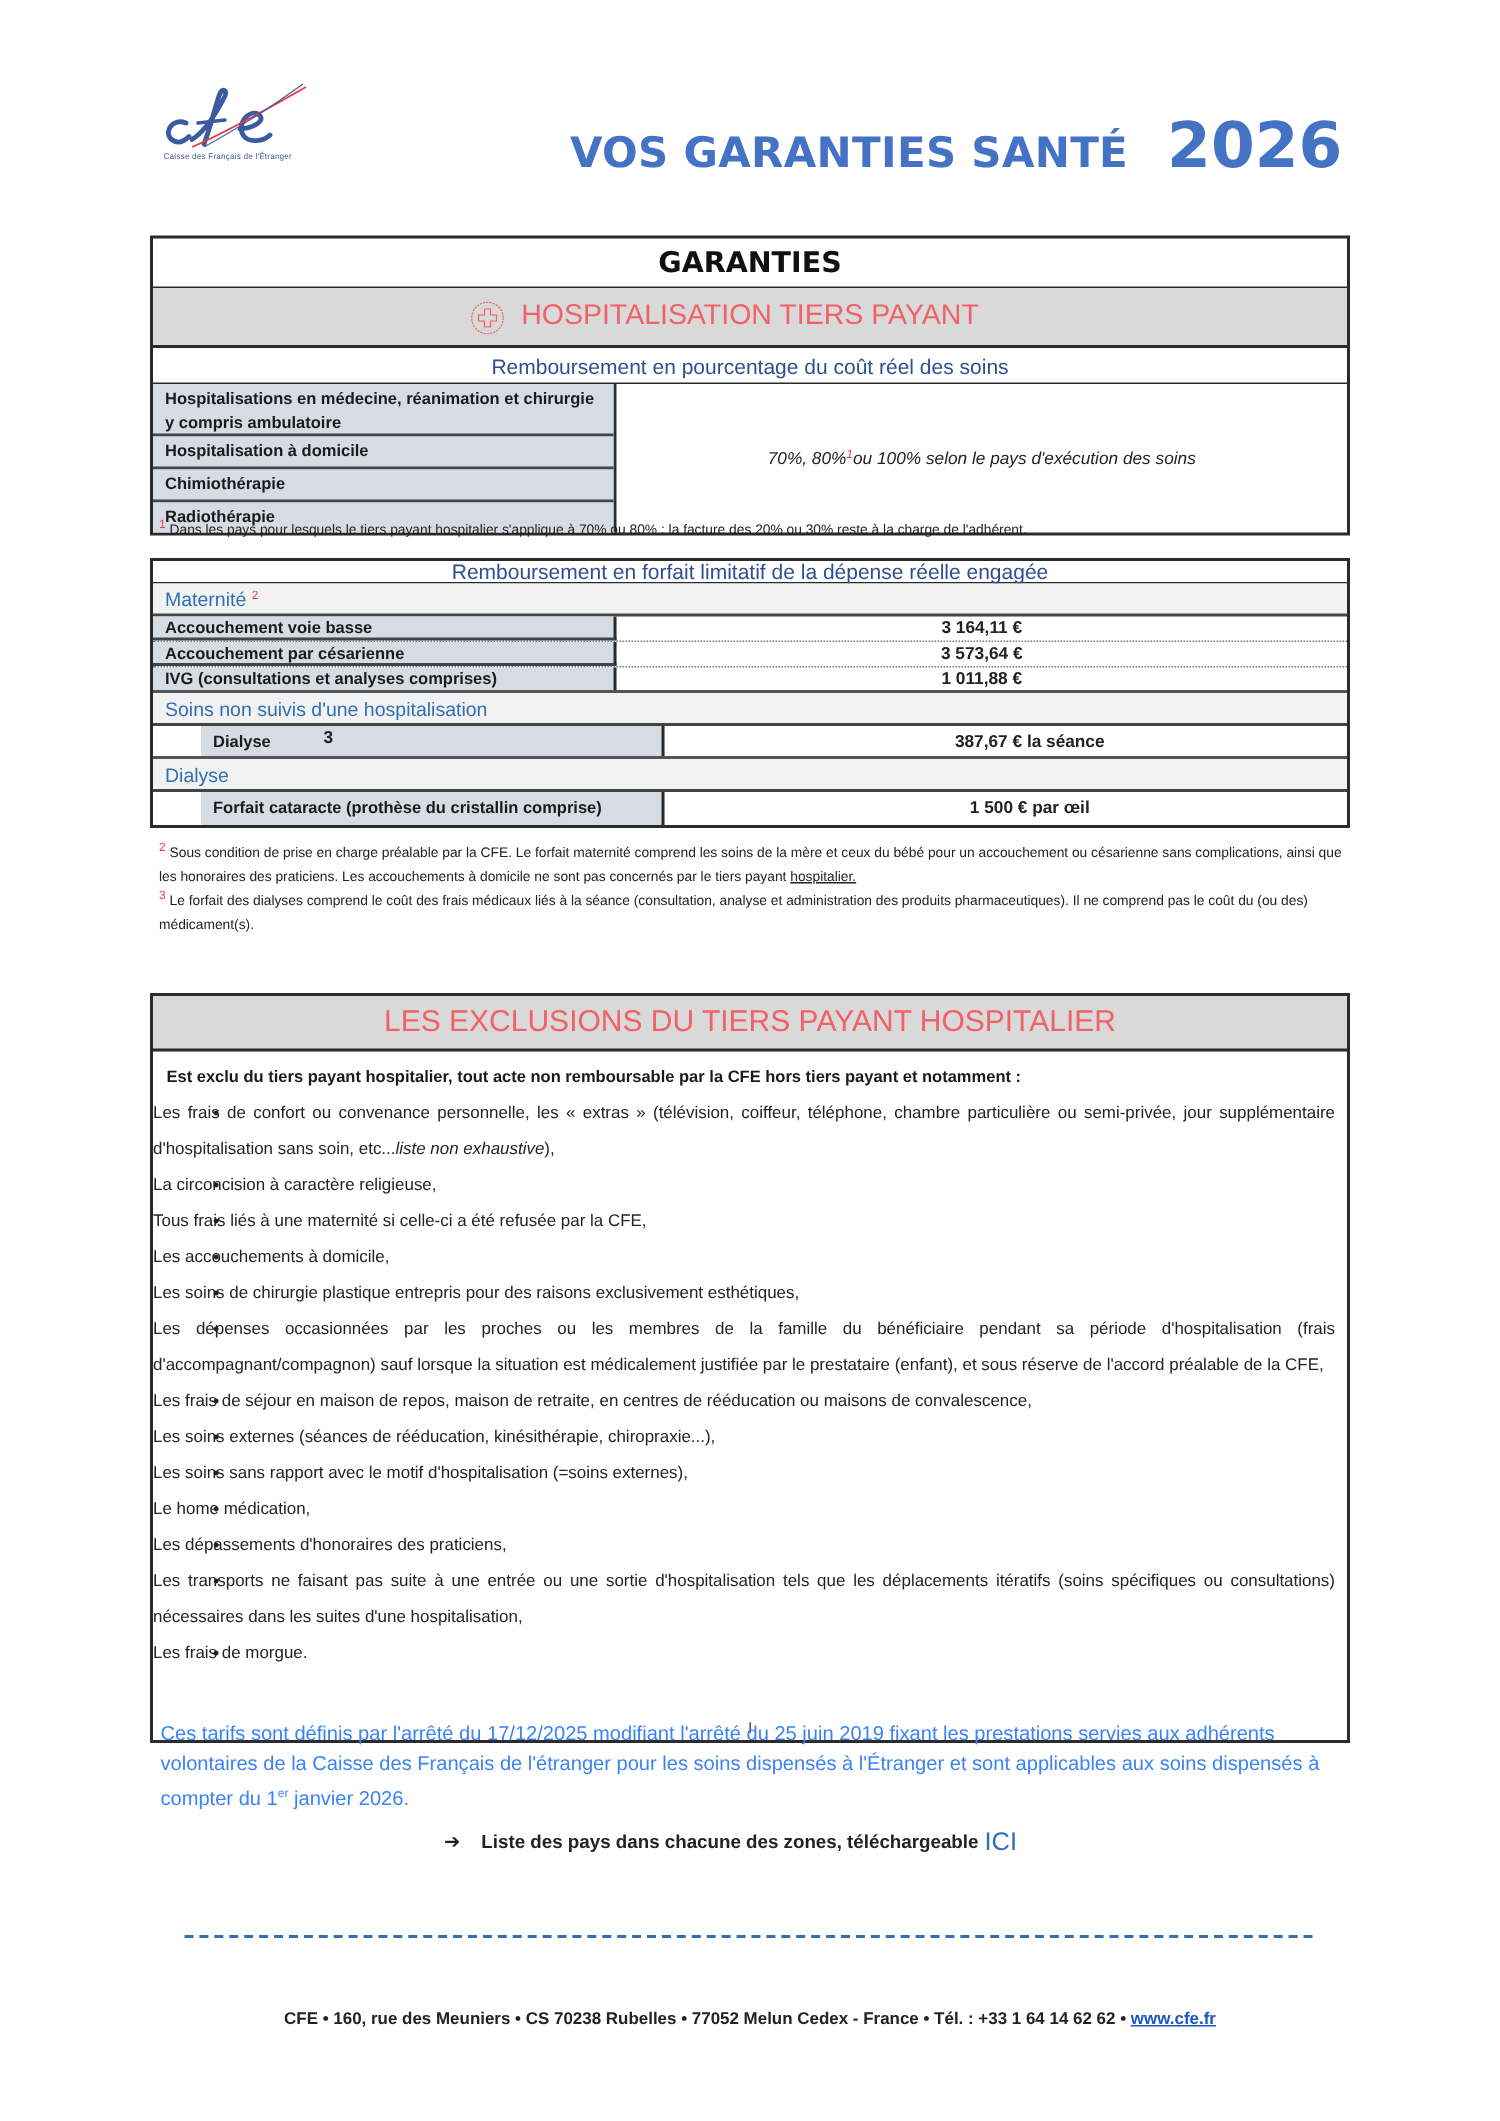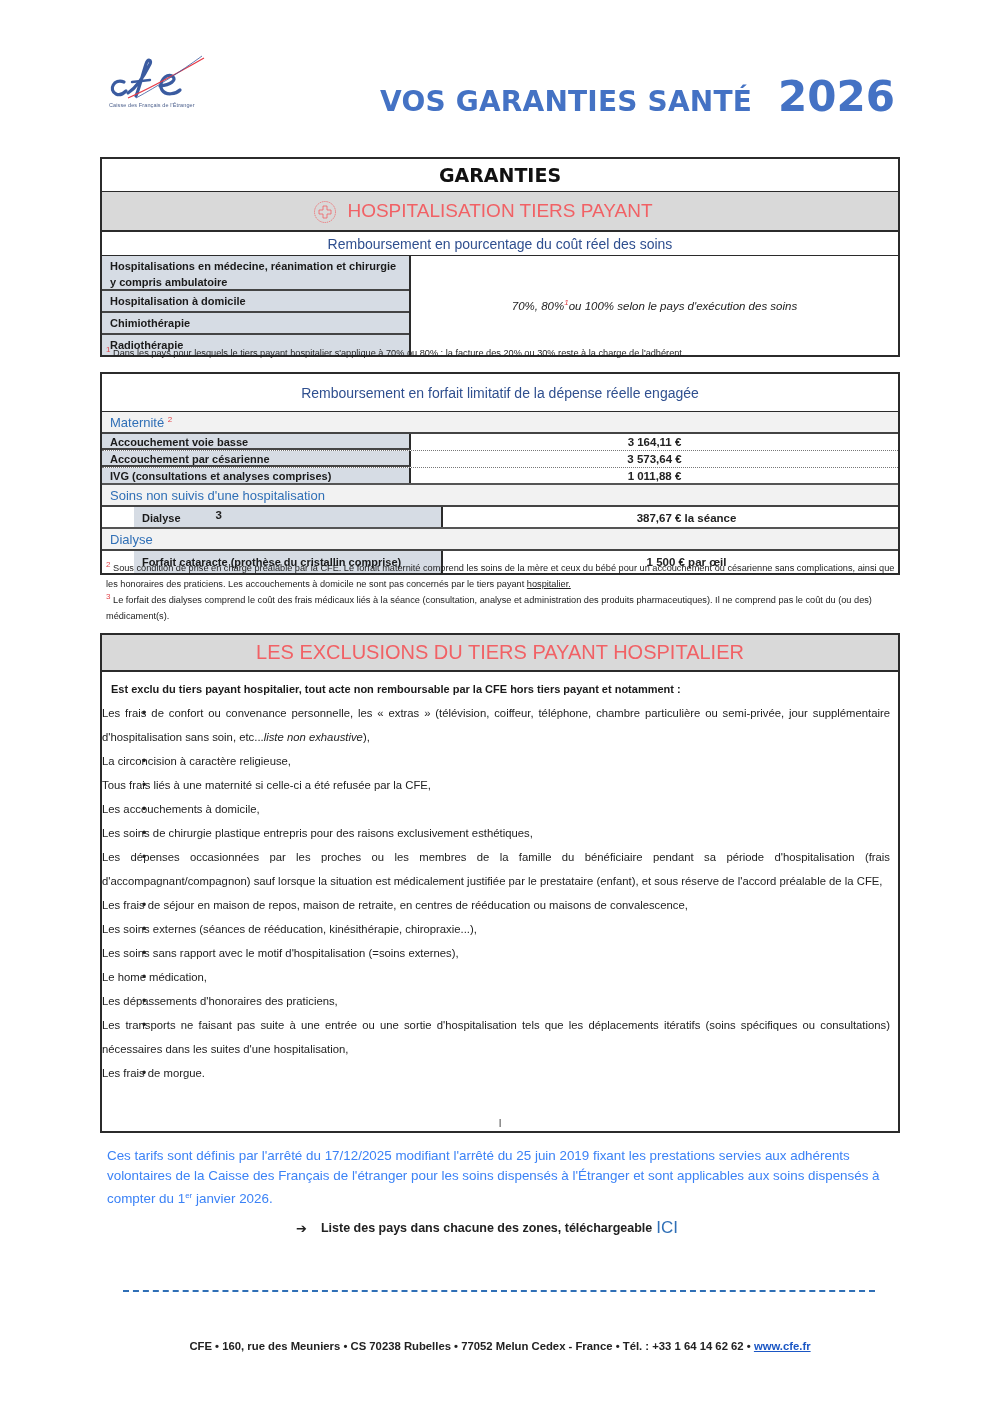--- a/index.html
+++ b/index.html
@@ -25,31 +25,31 @@
   .split .left { width: 309px; border-right: 2px solid #2b2b2b; }
   .split .right { flex: 1; display: flex; align-items: center; justify-content: center; font-size: 11.5px; color: #222; font-style: italic; }
   .lcell { background: #d6dce4; border-bottom: 2px solid #444; font-size: 11px; font-weight: bold; color: #1a1a1a; padding: 2px 8px; line-height: 16px; }
   .lcell:last-child { border-bottom: none; }
   sup.r { color: #e2454a; font-size: 8px; vertical-align: top; position: relative; top: -3px; }
   .footnote { position: absolute; left: 106px; font-size: 9.2px; color: #222; line-height: 16px; width: 790px; }
   .footnote sup { color: #e2454a; font-size: 8px; }
 
   
   .t2 { top: 372px; }
-  .row-sub2 { height: 38px; display: flex; align-items: center; justify-content: center; color: #2f4f8f; font-size: 14px; border-bottom: 1px solid #2b2b2b; }
+  .row-sub2 { height: 15px; display: flex; align-items: center; justify-content: center; color: #2f4f8f; font-size: 14px; border-bottom: 1px solid #2b2b2b; }
   .cat { height: 22px; background: #f2f2f2; color: #2f6fb6; font-size: 13px; padding: 2px 8px; line-height: 18px; border-bottom: 2px solid #444; }
   .drow { display: flex; height: 17px; border-bottom: 1px dotted #777; }
   .drow .l { width: 309px; background: #d6dce4; font-size: 11px; font-weight: bold; padding: 0 8px; line-height: 17px; border-right: 2px solid #2b2b2b; border-bottom: 2px solid #444; }
   .drow .r { flex: 1; text-align: center; font-size: 11.5px; line-height: 17px; color: #222; font-weight: bold; }
   .drow.last { border-bottom: 2px solid #555; }
   .drow.tall { height: 22px; }
   .drow.tall .l, .drow.tall .r { line-height: 22px; margin-left: 32px; }
 
   
-  .t3 { top: 633px; height: 500px; border: 2px solid #2b2b2b; }
+  .t3 { top: 662px; height: 500px; border: 2px solid #2b2b2b; }
   .ex-head { height: 37px; background: #d9d9d9; display: flex; align-items: center; justify-content: center; color: #f16165; font-size: 20px; border-bottom: 2px solid #2b2b2b; }
   .ex-intro { font-size: 11px; font-weight: bold; padding: 11px 9px 6px; }
   .ex-list { list-style: none; padding: 0 8px 0 0; }
   .ex-list li { position: relative; font-size: 11.3px; line-height: 24px; color: #222; text-align: justify; }
   .ex-list li::before { content: "•"; position: absolute; left: 40px; top: 0; font-size: 12px; }
   .ex-mark { position: absolute; left: 397px; bottom: 2px; font-size: 10px; color: #333; }
 
   
   .para { position: absolute; left: 107px; top: 1146px; width: 787px; font-size: 13.4px; line-height: 20px; color: #3b82f6; }
   .para sup { font-size: 8px; }

